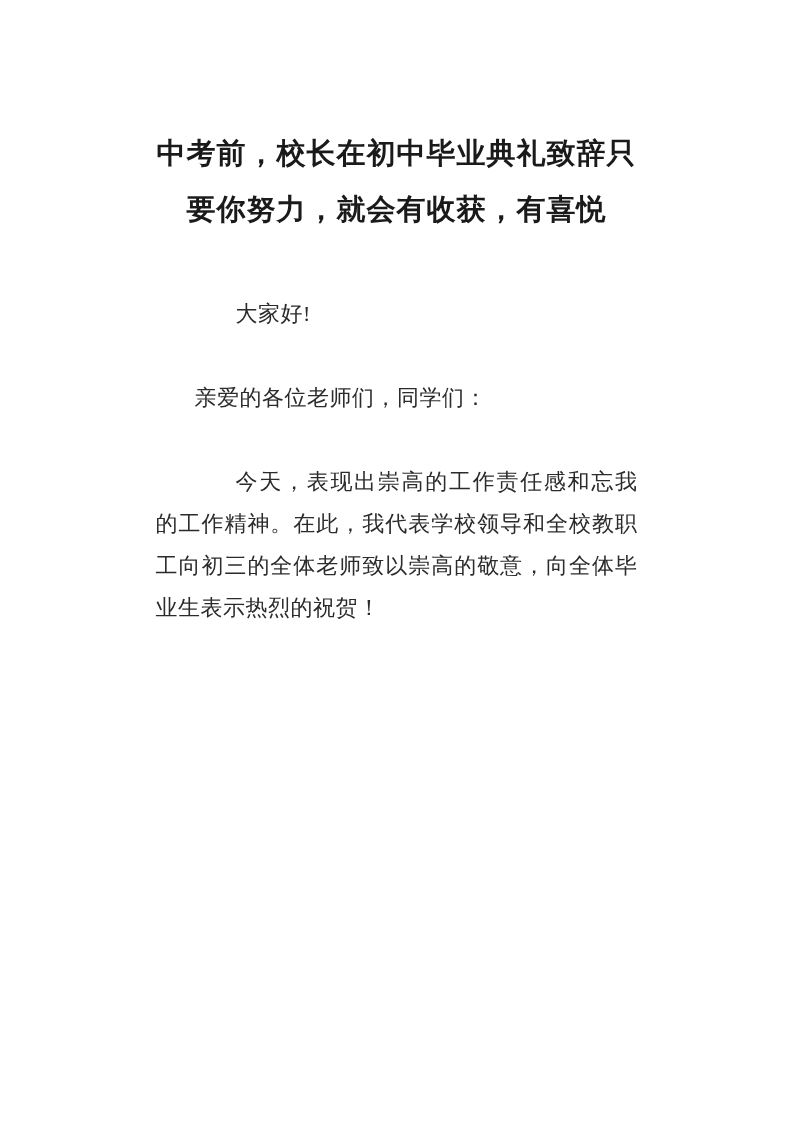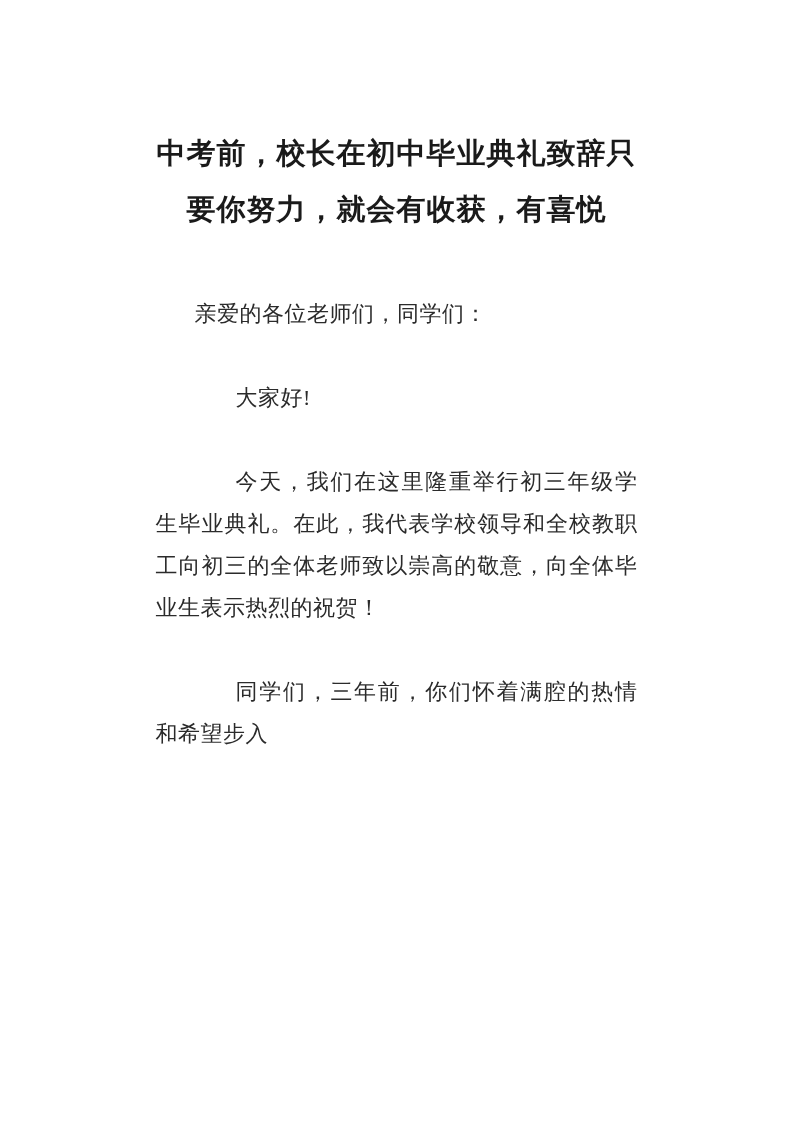--- a/index.html
+++ b/index.html
@@ -40,22 +40,21 @@
   .indent-sm { text-indent: 39px; }   
   .indent-lg { text-indent: 80px; }   
 </style>
 </head>
 <body>
 
 <div class="page">
 
   <h1 class="doc-title">中考前，校长在初中毕业典礼致辞只要你努力，就会有收获，有喜悦</h1>
 
+  <p class="para indent-lg">大家好!</p>
+
   <p class="para indent-sm">亲爱的各位老师们，同学们：</p>
 
-  <p class="para indent-lg">大家好!</p>
-
-  <p class="para indent-lg">今天，我们在这里隆重举行初三年级学生毕业典礼。在此，我代表学校领导和全校教职工向初三的全体老师致以崇高的敬意，向全体毕业生表示热烈的祝贺！</p>
+  <p class="para indent-lg">今天，表现出崇高的工作责任感和忘我的工作精神。在此，我代表学校领导和全校教职工向初三的全体老师致以崇高的敬意，向全体毕业生表示热烈的祝贺！</p>
 
 
-  <p class="para indent-lg">同学们，三年前，你们怀着满腔的热情和希望步入</p>
 
 </div>
 
 </body></html>

